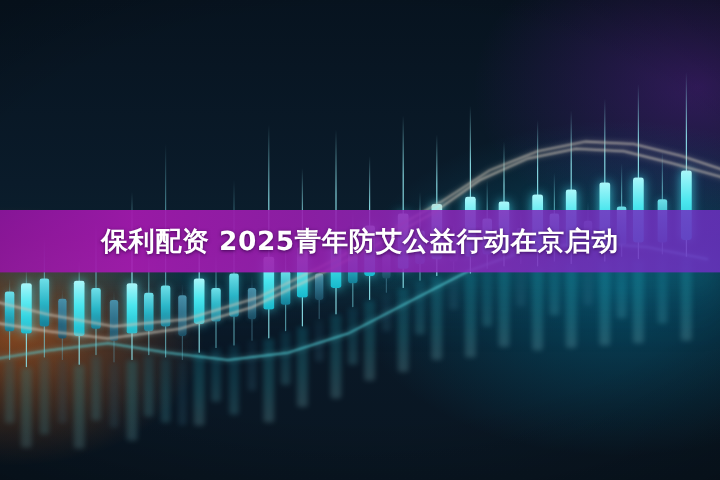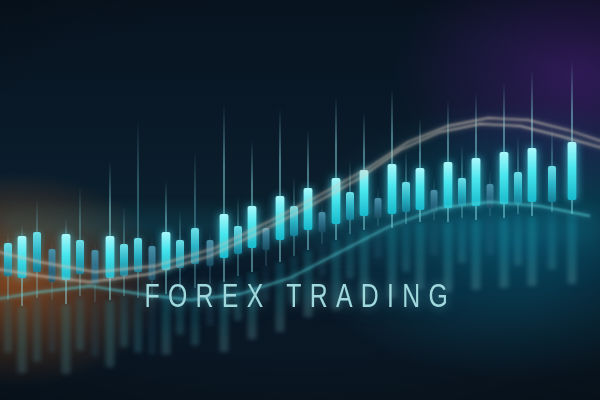--- a/index.html
+++ b/index.html
@@ -335,19 +335,19 @@
           <polyline points="-10,250 40,262 95,272 155,266 215,248 268,222 318,196 368,168 408,142 448,126 488,118 528,120 568,130 610,144" fill="none" stroke="#cfc6b8" stroke-width="4" stroke-opacity=".20" filter="url(#softer)"></polyline>
           <polyline points="-10,250 40,262 95,272 155,266 215,248 268,222 318,196 368,168 408,142 448,126 488,118 528,120 568,130 610,144" fill="none" stroke="#cfc6b8" stroke-width="1.3" stroke-opacity=".78" filter="url(#soft)"></polyline>
           <polyline points="-10,300 40,292 90,286 140,294 190,300 240,294 290,278 340,252 390,226 440,208 490,202 540,206 590,216" fill="none" stroke="#58d9e0" stroke-width="4" stroke-opacity=".20" filter="url(#softer)"></polyline>
           <polyline points="-10,300 40,292 90,286 140,294 190,300 240,294 290,278 340,252 390,226 440,208 490,202 540,206 590,216" fill="none" stroke="#58d9e0" stroke-width="1.3" stroke-opacity=".78" filter="url(#soft)"></polyline>
         </g>
     </svg>
   </div>
 
   <div class="bg-vignette"></div>
 
-
-  <div class="brand">
-    <span class="brand-title">FOREX TRADING</span>
+  <div class="band">
+    <div class="band-title">保利配资 2025青年防艾公益行动在京启动</div>
   </div>
 
 
+
 </div>
 
 </body></html>

